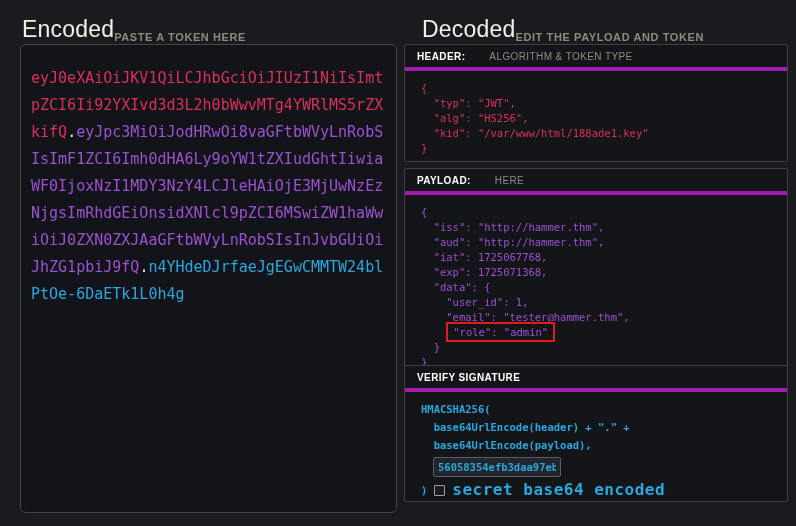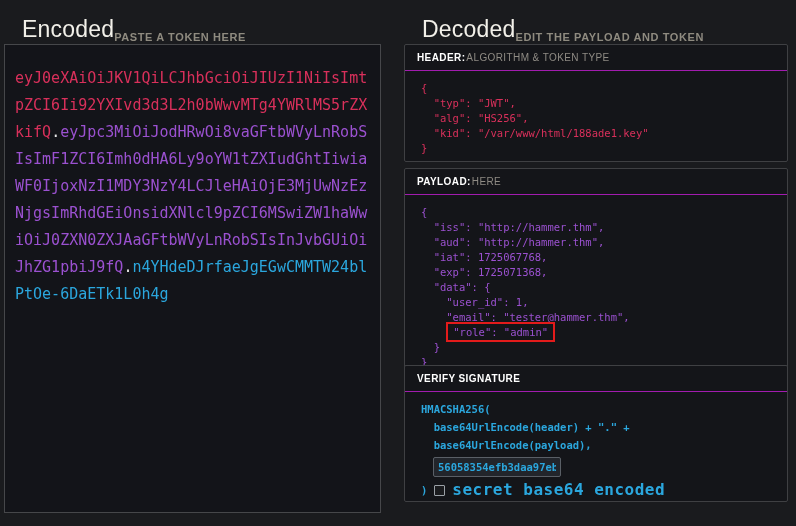--- a/index.html
+++ b/index.html
@@ -10,44 +10,44 @@
     position: relative;
     overflow: hidden;
   }
   .panel-title-row { position: absolute; top: 16px; display: flex; align-items: flex-end; }
   .panel-title { color: #f2f0e9; font-size: 23px; font-weight: 500; letter-spacing: 0.2px; }
   .panel-subtitle { color: #8f8b80; font-size: 11px; font-weight: bold; letter-spacing: 0.6px; }
 
   
   #encoded-title-row { left: 22px; }
   .token-box {
-    position: absolute; left: 4px; top: 44px; width: 377px; height: 469px;
-    background: #131419; border: 1px solid #46474a; border-radius: 0;
+    position: absolute; left: 20px; top: 44px; width: 377px; height: 469px;
+    background: #131419; border: 1px solid #46474a; border-radius: 6px;
   }
   .token-text {
     padding: 20px 10px; font-family: "DejaVu Sans Mono", monospace;
     font-size: 15px; line-height: 27px; word-break: break-all; cursor: text;
   }
   .tok-header { color: #d9305b; }
   .tok-sep { color: #e8e8e8; }
   .tok-payload { color: #9b51d0; }
   .tok-signature { color: #2ba7de; }
 
   
   #decoded-title-row { left: 408px; margin-left: 14px; }
   .section-box {
     position: absolute; left: 404px; width: 384px;
     background: #141519; border: 1px solid #3f4043; border-radius: 2px;
   }
   #header-box { top: 44px; height: 118px; }
   #payload-box { top: 168px; height: 252px; }
   #verify-box { top: 365px; height: 137px; }
   .section-strip {
-    height: 26px; display: flex; align-items: center; gap: 1px;
-    padding-left: 12px; border-bottom: 1px solid #a21caf;
+    height: 26px; display: flex; align-items: center; gap: 24px;
+    padding-left: 12px; border-bottom: 4px solid #a21caf;
   }
   .strip-label { color: #ffffff; font-size: 10px; font-weight: bold; letter-spacing: 0.4px; }
   .strip-sublabel { color: #8f8b84; font-size: 10px; letter-spacing: 0.4px; }
   .section-content {
     padding: 10px 8px 0 16px;
     font-family: "DejaVu Sans Mono", monospace;
     font-size: 10.5px; cursor: text;
   }
   .json-line { white-space: pre; line-height: 15px; }
   #header-box .json-line { color: #d9305b; }

